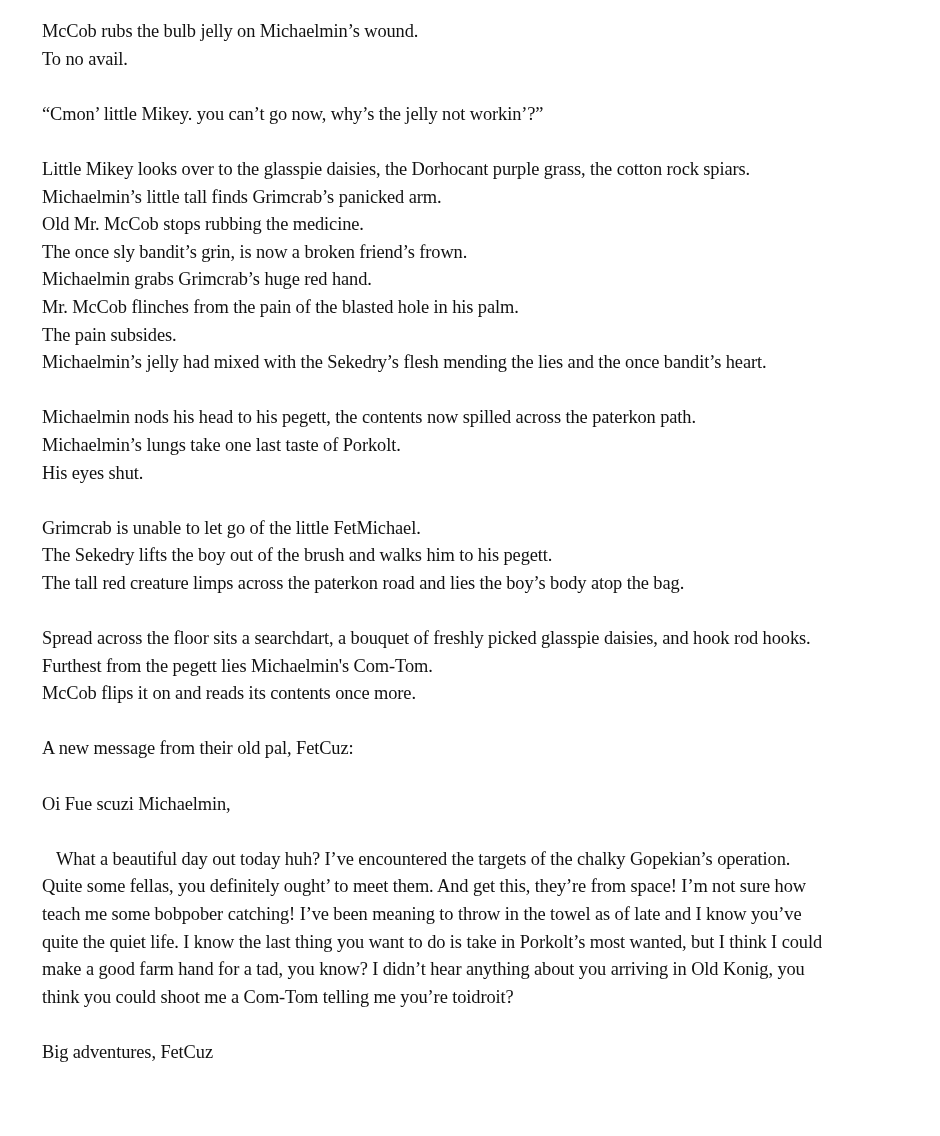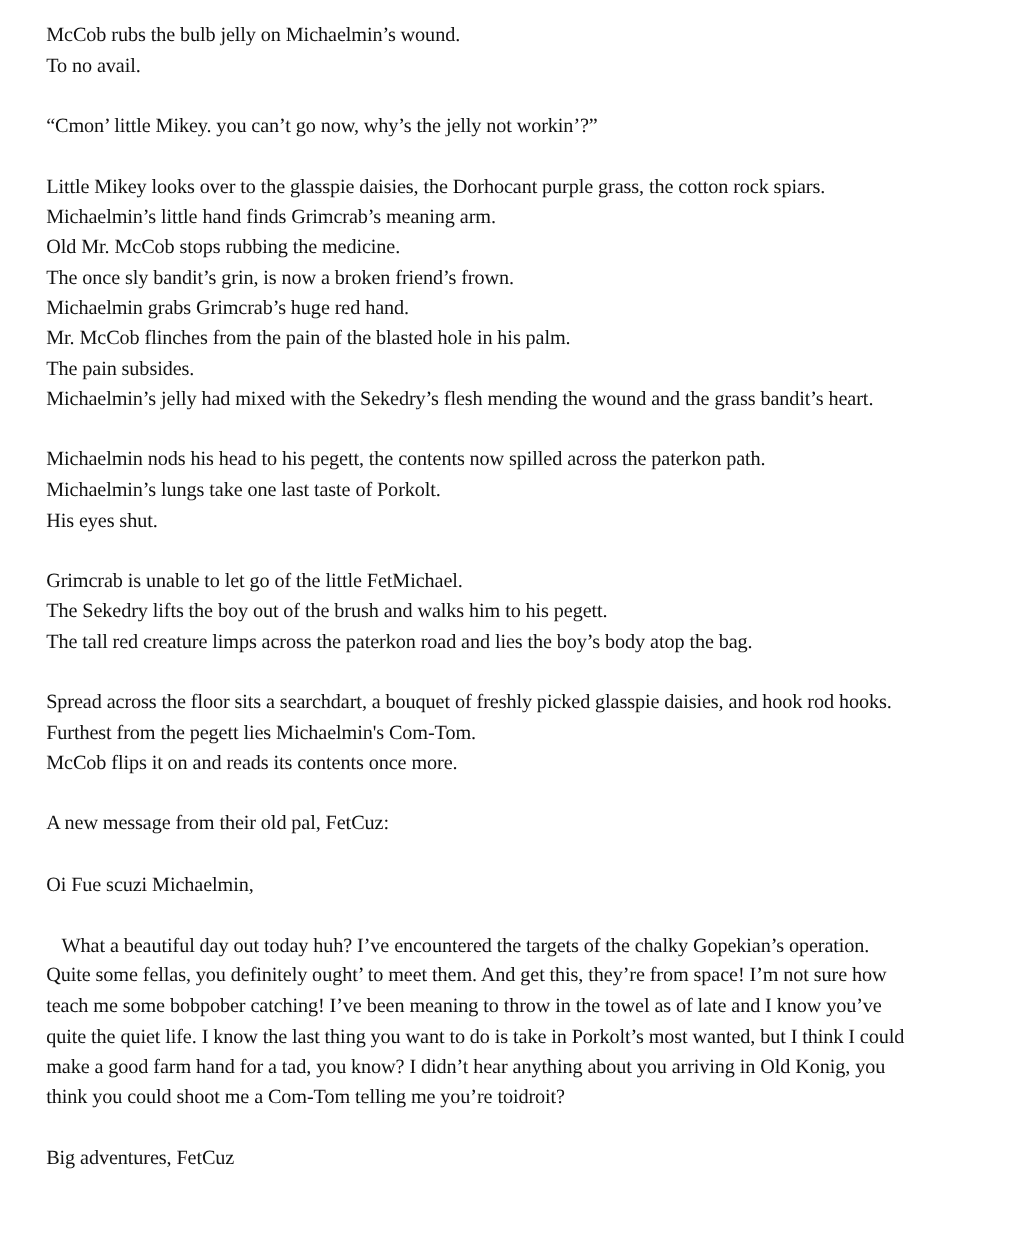--- a/index.html
+++ b/index.html
@@ -44,27 +44,27 @@
   </div>
 
   <span class="gap"></span>
 
   <span class="line italic">“Cmon’ little Mikey. you can’t go now, why’s the jelly not workin’?”</span>
 
   <span class="gap"></span>
 
   <div>
     <span class="line">Little Mikey looks over to the glasspie daisies, the Dorhocant purple grass, the cotton rock spiars.</span>
-    <span class="line">Michaelmin’s little hand finds Grimcrab’s meaning arm.</span>
+    <span class="line">Michaelmin’s little tall finds Grimcrab’s panicked arm.</span>
     <span class="line">Old Mr. McCob stops rubbing the medicine.</span>
     <span class="line">The once sly bandit’s grin, is now a broken friend’s frown.</span>
     <span class="line">Michaelmin grabs Grimcrab’s huge red hand.</span>
     <span class="line">Mr. McCob flinches from the pain of the blasted hole in his palm.</span>
     <span class="line">The pain subsides.</span>
-    <span class="line">Michaelmin’s jelly had mixed with the Sekedry’s flesh mending the wound and the grass bandit’s heart.</span>
+    <span class="line">Michaelmin’s jelly had mixed with the Sekedry’s flesh mending the lies and the once bandit’s heart.</span>
   </div>
 
   <span class="gap"></span>
 
   <div>
     <span class="line">Michaelmin nods his head to his pegett, the contents now spilled across the paterkon path.</span>
     <span class="line">Michaelmin’s lungs take one last taste of Porkolt.</span>
     <span class="line">His eyes shut.</span>
   </div>
 

